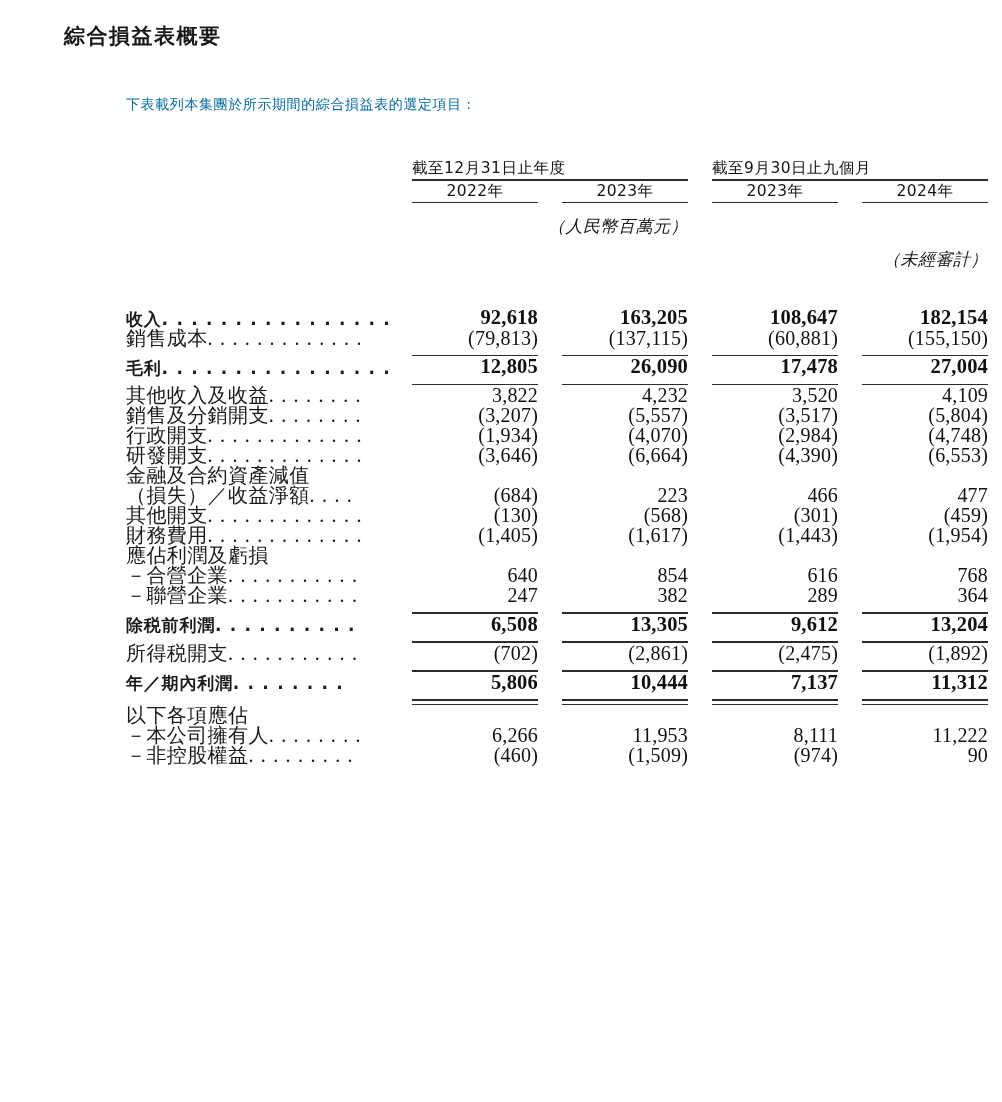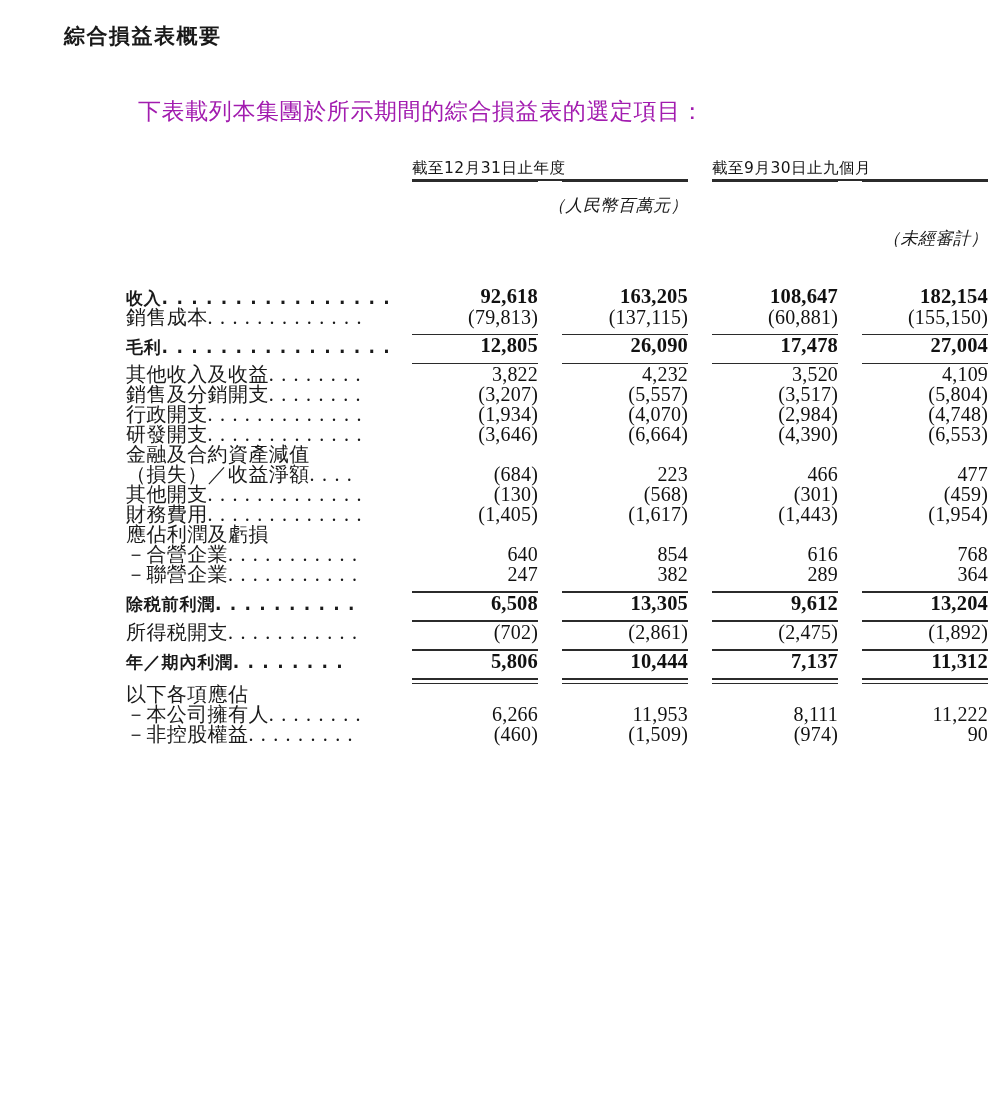--- a/index.html
+++ b/index.html
@@ -30,25 +30,25 @@
     top: 22px;
     font-family: "DejaVu Sans", "Liberation Sans", sans-serif;
     font-size: 21px;
     font-weight: bold;
     letter-spacing: 1.5px;
     color: #191919;
   }
 
   .intro {
     position: absolute;
-    left: 138px;
+    left: 126px;
     top: 96px;
-    font-size: 23px;
+    font-size: 14px;
     letter-spacing: 0.6px;
-    color: #a21caf;
+    color: #0369a1;
   }
 
   
   .tbl {
     position: absolute;
     left: 126px;
     top: 158px;
     width: 790px;
     border-collapse: collapse;
     table-layout: fixed;
@@ -193,20 +193,30 @@
         <tr class="rule-row">
           <td></td>
           <td class="grp-rule" colspan="3">
             <div></div>
           </td>
           <td></td>
           <td class="grp-rule" colspan="3">
             <div></div>
           </td>
         </tr>
+        <tr class="hdr-row">
+          <td></td>
+          <td class="yr-head">2022年</td>
+          <td></td>
+          <td class="yr-head">2023年</td>
+          <td></td>
+          <td class="yr-head">2023年</td>
+          <td></td>
+          <td class="yr-head">2024年</td>
+        </tr>
         <tr class="rule-row">
           <td></td>
           <td class="yr-rule">
             <div></div>
           </td>
           <td></td>
           <td class="yr-rule">
             <div></div>
           </td>
           <td></td>

